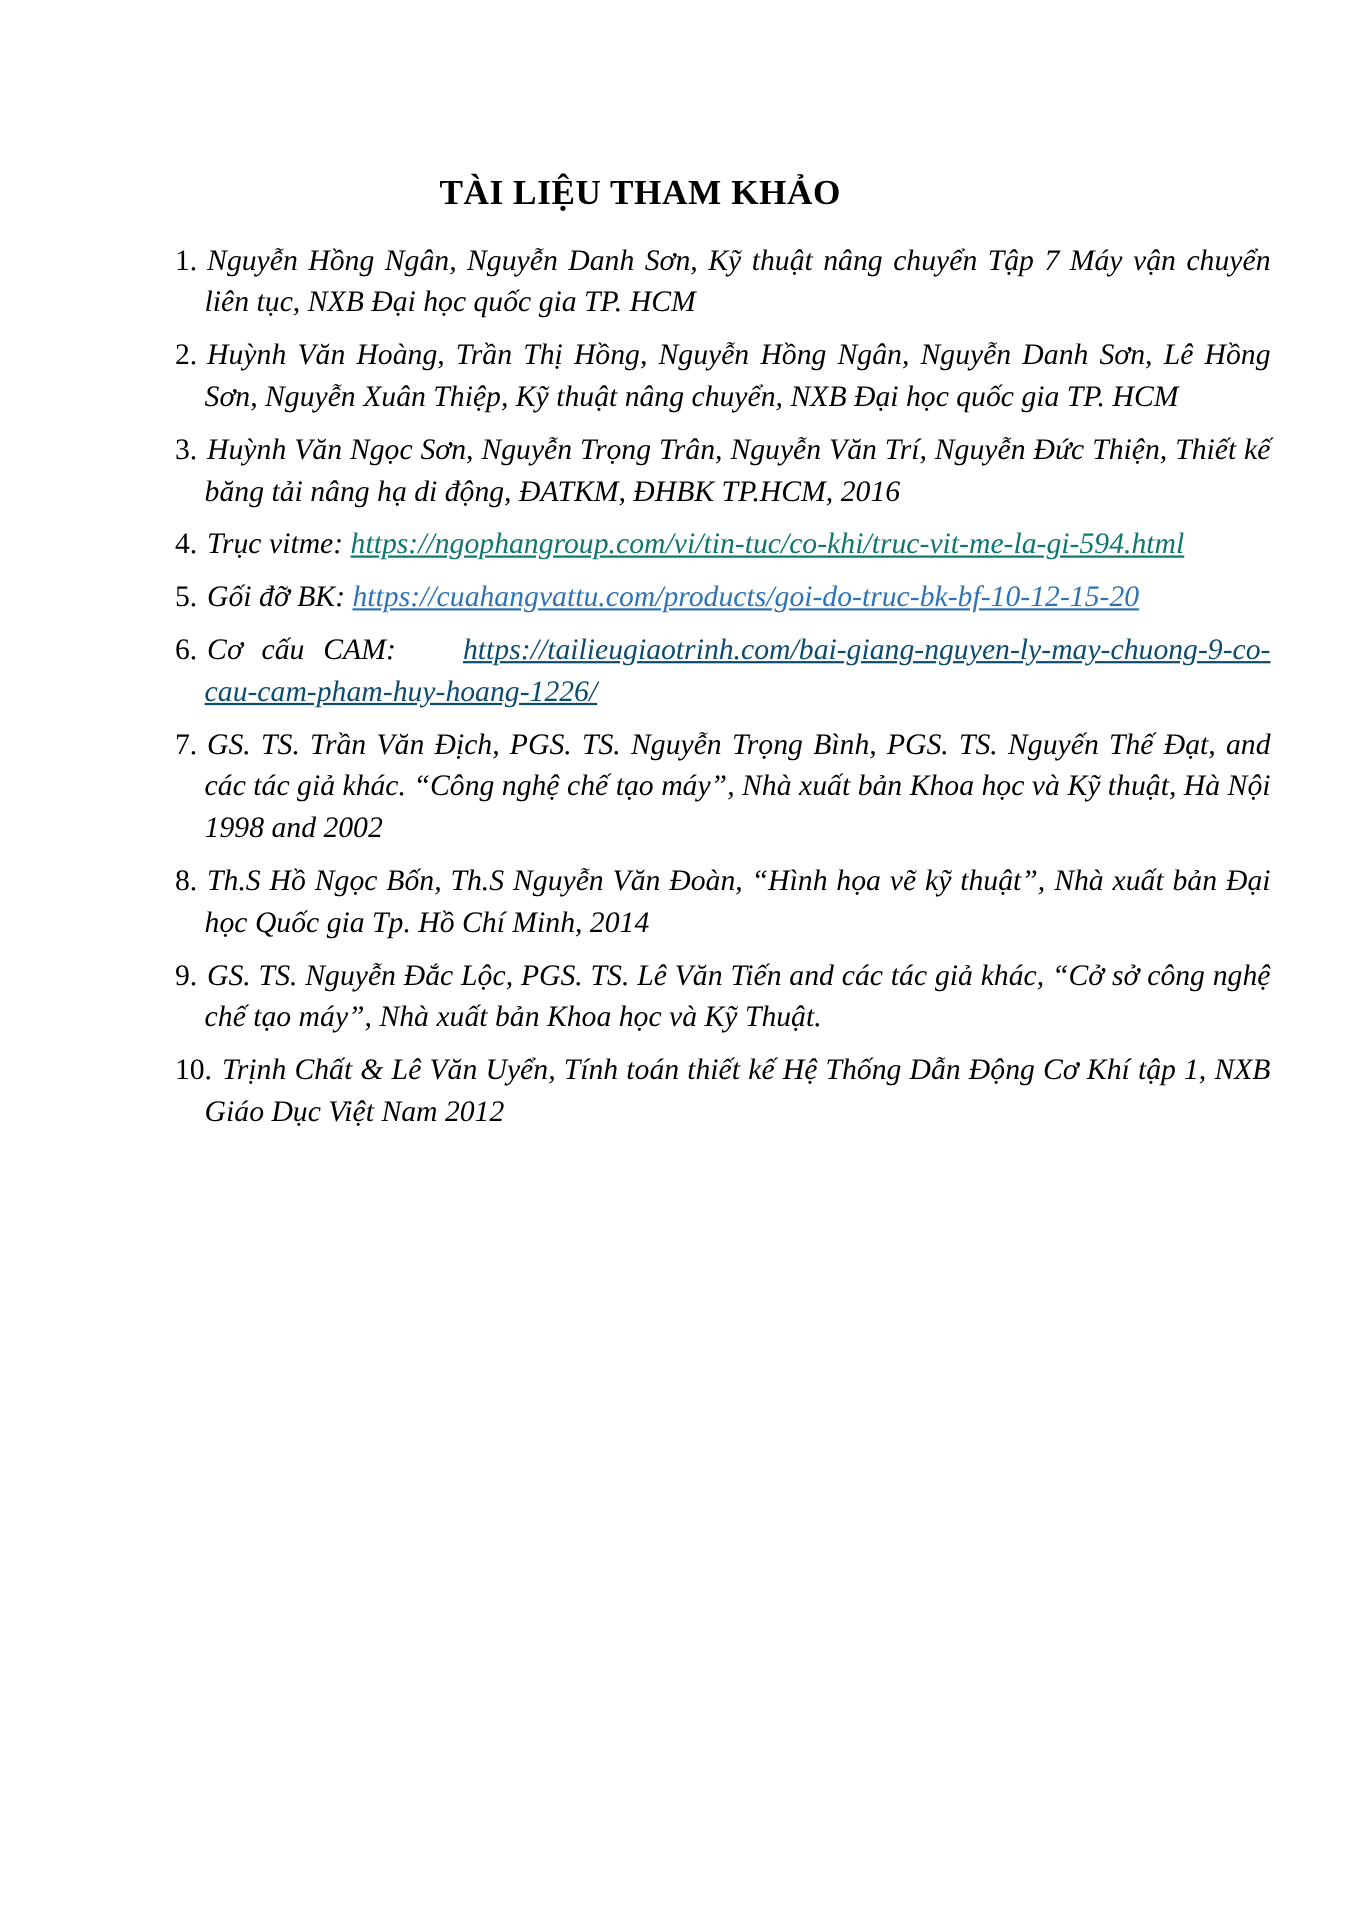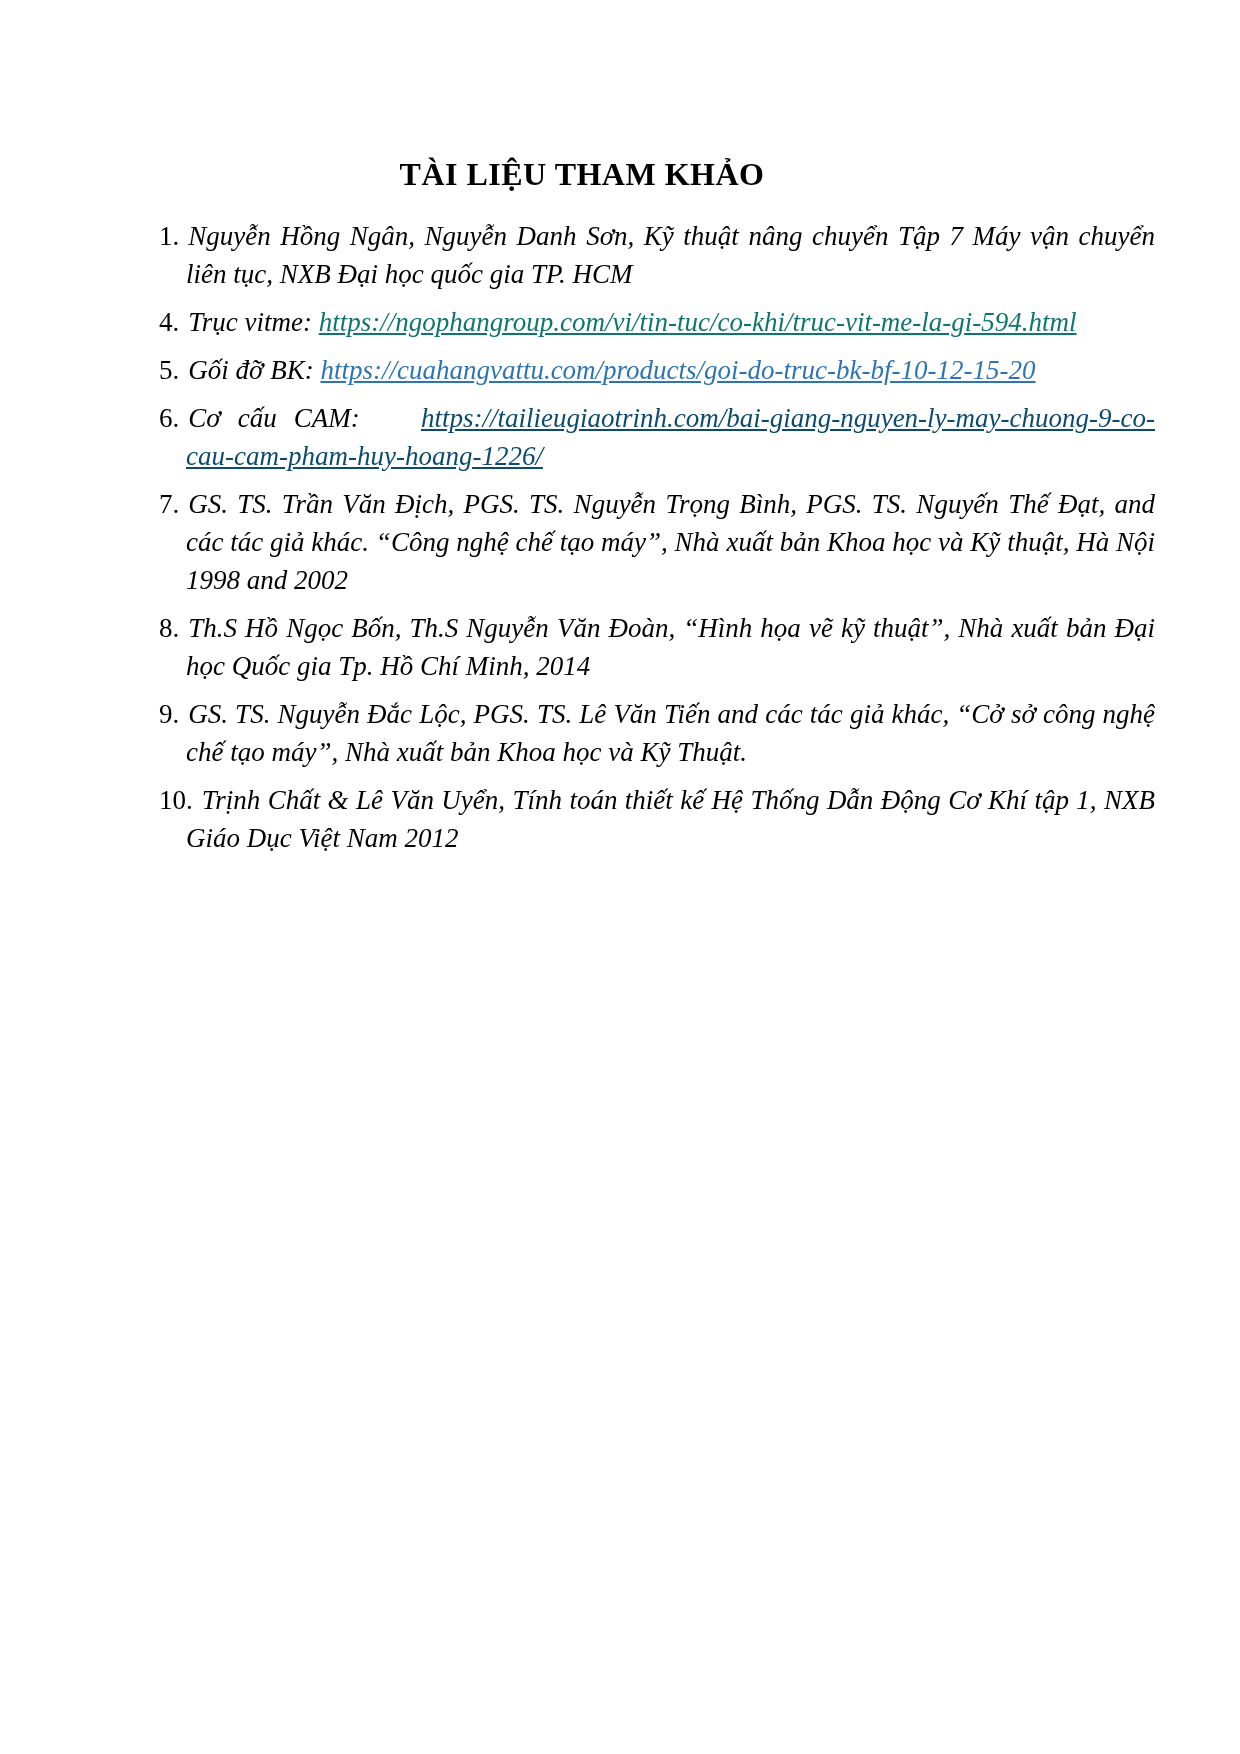--- a/index.html
+++ b/index.html
@@ -55,20 +55,22 @@
   }
 </style>
 </head>
 <body>
 
 <div class="page">
   <div class="content">
     <h1 class="doc-title">TÀI LIỆU THAM KHẢO</h1>
     <div class="ref-list">
         <div class="ref"><span class="ref-num">1.</span><span>Nguyễn Hồng Ngân, Nguyễn Danh Sơn, Kỹ thuật nâng chuyển Tập 7 Máy vận chuyển liên tục, NXB Đại học quốc gia TP. HCM</span></div>
+        <div class="ref"><span class="ref-num">2.</span><span>Huỳnh Văn Hoàng, Trần Thị Hồng, Nguyễn Hồng Ngân, Nguyễn Danh Sơn, Lê Hồng Sơn, Nguyễn Xuân Thiệp, Kỹ thuật nâng chuyển, NXB Đại học quốc gia TP. HCM</span></div>
+        <div class="ref"><span class="ref-num">3.</span><span>Huỳnh Văn Ngọc Sơn, Nguyễn Trọng Trân, Nguyễn Văn Trí, Nguyễn Đức Thiện, Thiết kế băng tải nâng hạ di động, ĐATKM, ĐHBK TP.HCM, 2016</span></div>
         <div class="ref"><span class="ref-num">4.</span><span>Trục vitme: </span><a class="ref-link" href="#" style="color: #0f766e;">https://ngophangroup.com/vi/tin-tuc/co-khi/truc-vit-me-la-gi-594.html</a></div>
         <div class="ref"><span class="ref-num">5.</span><span>Gối đỡ BK: </span><a class="ref-link" href="#" style="color: rgb(46, 116, 181); margin-top: 22px;">https://cuahangvattu.com/products/goi-do-truc-bk-bf-10-12-15-20</a></div>
         <div class="ref"><span class="ref-num">6.</span><span>Cơ cấu CAM: </span><a class="ref-link" href="#" style="color: #0c4a6e; margin-left: 44px;">https://tailieugiaotrinh.com/bai-giang-nguyen-ly-may-chuong-9-co-cau-cam-pham-huy-hoang-1226/</a></div>
         <div class="ref"><span class="ref-num">7.</span><span>GS. TS. Trần Văn Địch, PGS. TS. Nguyễn Trọng Bình, PGS. TS. Nguyến Thế Đạt, and các tác giả khác. “Công nghệ chế tạo máy”, Nhà xuất bản Khoa học và Kỹ thuật, Hà Nội 1998 and 2002</span></div>
         <div class="ref"><span class="ref-num">8.</span><span>Th.S Hồ Ngọc Bốn, Th.S Nguyễn Văn Đoàn, “Hình họa vẽ kỹ thuật”, Nhà xuất bản Đại học Quốc gia Tp. Hồ Chí Minh, 2014</span></div>
         <div class="ref"><span class="ref-num">9.</span><span>GS. TS. Nguyễn Đắc Lộc, PGS. TS. Lê Văn Tiến and các tác giả khác, “Cở sở công nghệ chế tạo máy”, Nhà xuất bản Khoa học và Kỹ Thuật.</span></div>
         <div class="ref"><span class="ref-num">10.</span><span>Trịnh Chất &amp; Lê Văn Uyển, Tính toán thiết kế Hệ Thống Dẫn Động Cơ Khí tập 1, NXB Giáo Dục Việt Nam 2012</span></div>
       </div>
   </div>
   <div class="page-number">77</div>

